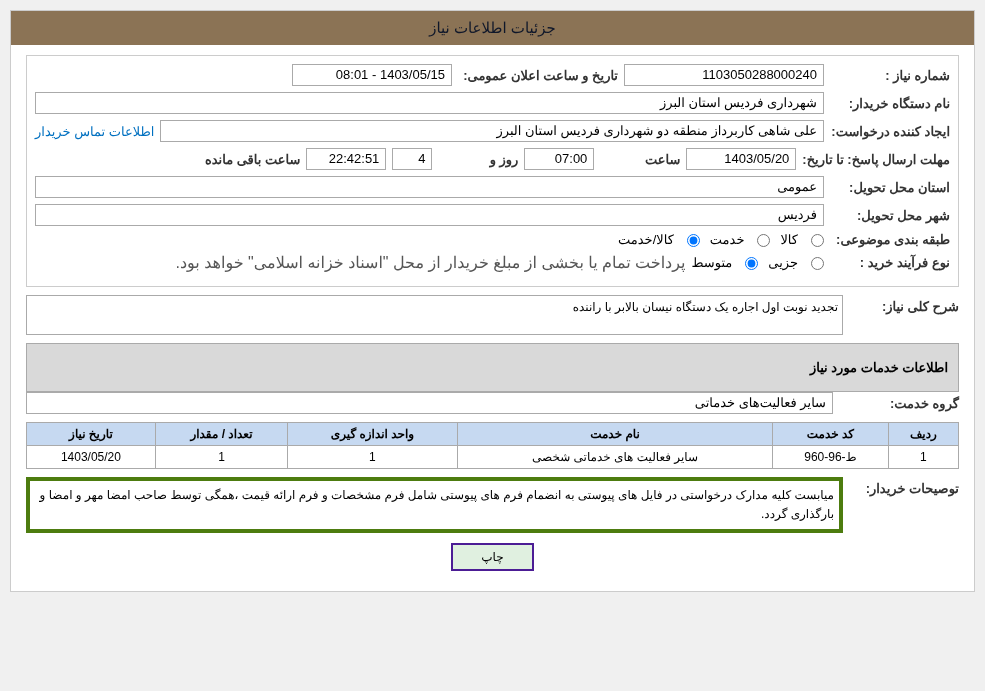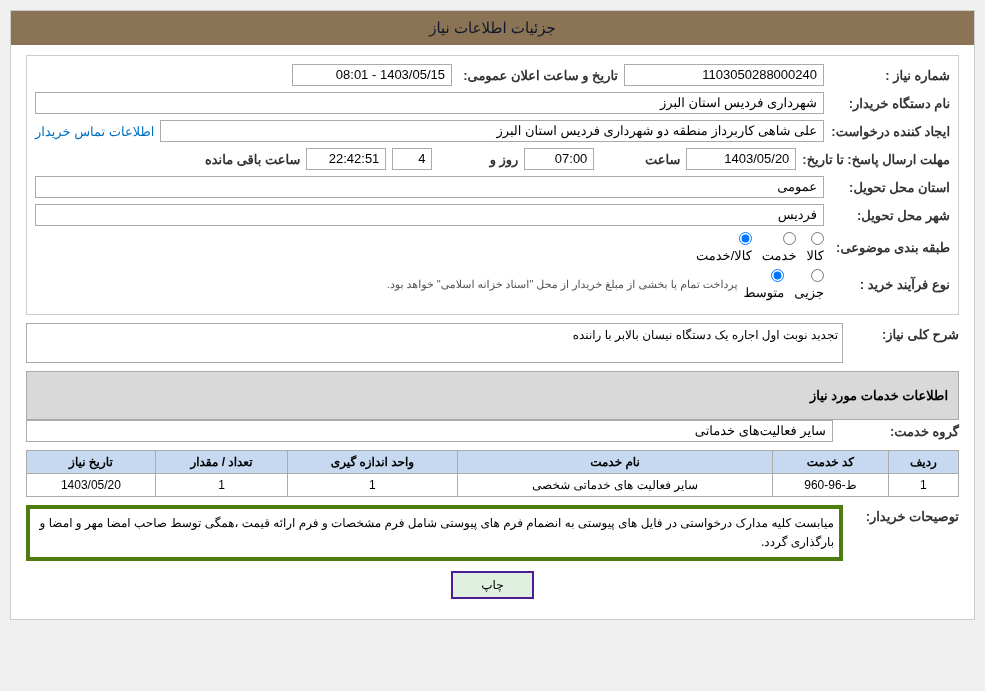--- a/index.html
+++ b/index.html
@@ -72,23 +72,22 @@
       white-space: nowrap;
     }
     .radio-group {
       display: flex;
       align-items: center;
       gap: 10px;
       direction: rtl;
     }
     .radio-item {
       display: flex;
-      align-items: flex-start;
-      gap: 3px;
-      flex-direction: column;
+      align-items: flex-end;
+      gap: 13px;
     }
     .section-title {
       background: #d9d9d9;
       border: 1px solid #aaa;
       padding: 16px 10px;
       font-weight: bold;
       text-align: right;
     }
     .service-table {
       width: 100%;
@@ -137,21 +136,21 @@
       font-size: 12px;
       font-family: Tahoma, Arial, sans-serif;
     }
     .btn-back {
       background: #f0e0e0;
     }
     .btn-print {
       background: #e0f0e0;
     }
     .small-note {
-      font-size: 11px;
+      font-size: 16px;
       color: #555;
     }
     .textarea-like {
       border: 1px solid #aaa;
       min-height: 40px;
       padding: 4px;
       text-align: right;
       background: #fff;
       flex: 1;
       font-size: 12px;

